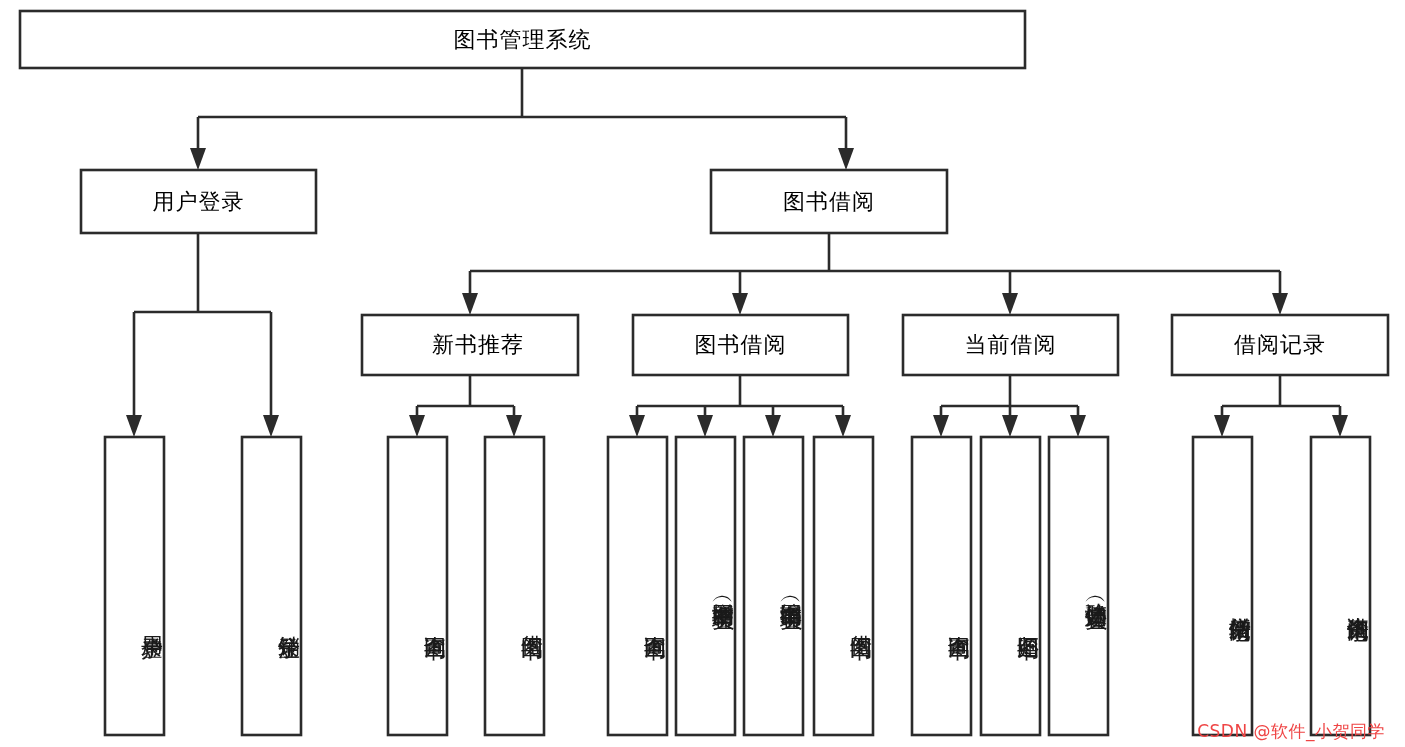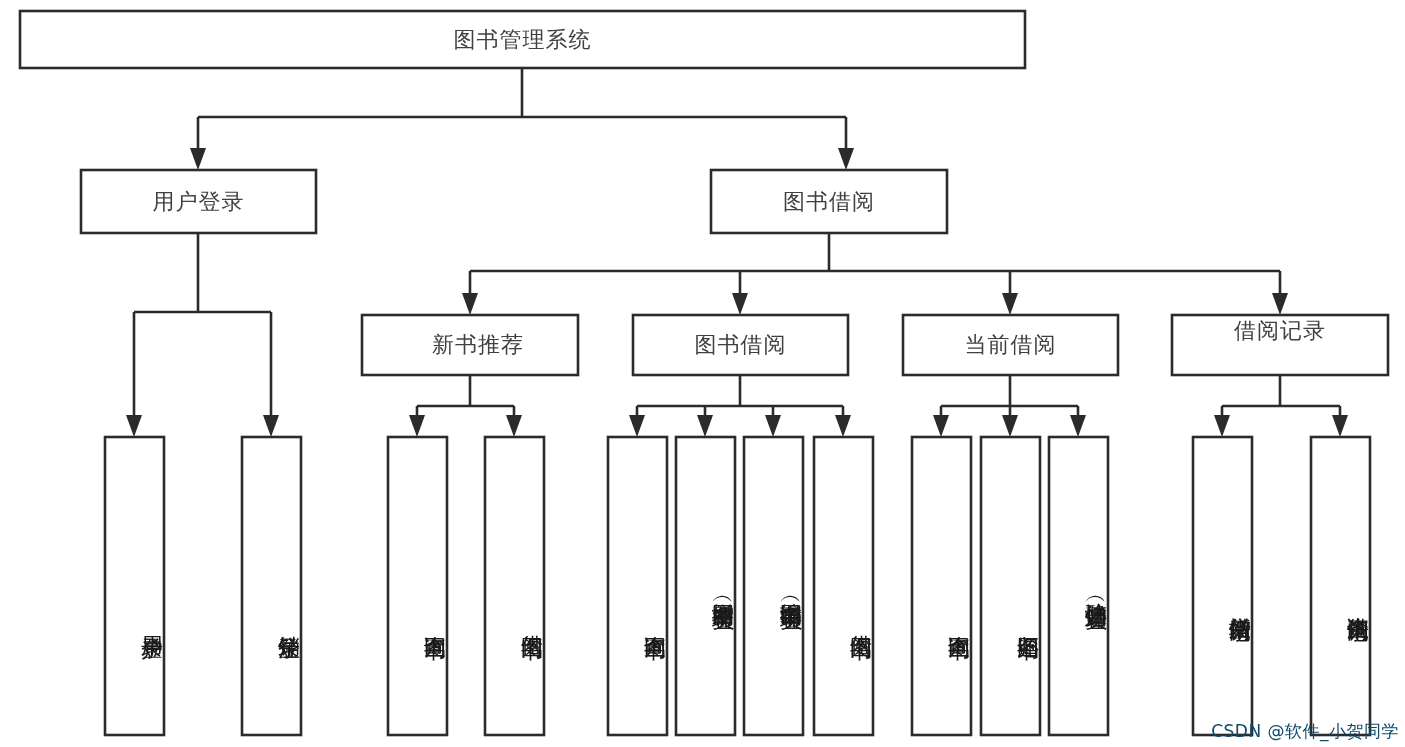--- a/index.html
+++ b/index.html
@@ -42,40 +42,40 @@
     letter-spacing: 1px;
     white-space: nowrap;
     pointer-events: none;
   }
   .htext {
     position: absolute;
     display: flex;
     align-items: center;
     justify-content: center;
     font-size: 22px;
-    color: #404040;
+    color: #000000;
     letter-spacing: 1px;
     white-space: nowrap;
     pointer-events: none;
   }
   .connector {
     stroke: #2b2b2b;
     stroke-width: 2.6;
     fill: none;
     stroke-linecap: butt;
   }
   .arrowhead {
     fill: #2b2b2b;
   }
   .watermark {
     position: absolute;
-    right: 6px;
+    right: 20px;
     bottom: 4px;
     font-size: 17px;
-    color: #0c4a6e;
+    color: #ef4444;
     letter-spacing: 0.5px;
     white-space: nowrap;
   }
 </style>
 </head>
 <body>
 
 <div id="stage">
 
   <svg class="diagram" viewBox="0 0 1405 747">
@@ -184,21 +184,21 @@
   </svg>
 
   <div class="htext" style="left:20px; top:11px; width:1005px; height:57px;">图书管理系统</div>
 
   <div class="htext" style="left:81px; top:170px; width:235px; height:63px;">用户登录</div>
   <div class="htext" style="left:711px; top:170px; width:236px; height:63px;">图书借阅</div>
 
   <div class="htext" style="left:370px; top:315px; width:216px; height:60px;">新书推荐</div>
   <div class="htext" style="left:633px; top:315px; width:215px; height:60px;">图书借阅</div>
   <div class="htext" style="left:903px; top:315px; width:215px; height:60px;border-radius:27px;">当前借阅</div>
-  <div class="htext" style="left:1172px; top:301px; width:216px; height:60px;border-radius:28px;">借阅记录</div>
+  <div class="htext" style="left:1172px; top:315px; width:216px; height:60px;border-radius:28px;">借阅记录</div>
 
   <div class="vtext" style="left:105px; top:500px; width:59px; height:240px;">用户登录</div>
   <div class="vtext" style="left:242px; top:500px; width:59px; height:240px;">注销登录</div>
 
   <div class="vtext" style="left:388px; top:500px; width:59px; height:240px;">查询图书</div>
   <div class="vtext" style="left:485px; top:500px; width:59px; height:240px;">借阅图书</div>
 
   <div class="vtext" style="left:608px; top:500px; width:59px; height:240px;">查询图书</div>
   <div class="vtext" style="left:676px; top:444px; width:59px; height:290px;">新增图书（管理员）</div>
   <div class="vtext" style="left:744px; top:444px; width:59px; height:290px;">编辑图书（管理员）</div>

